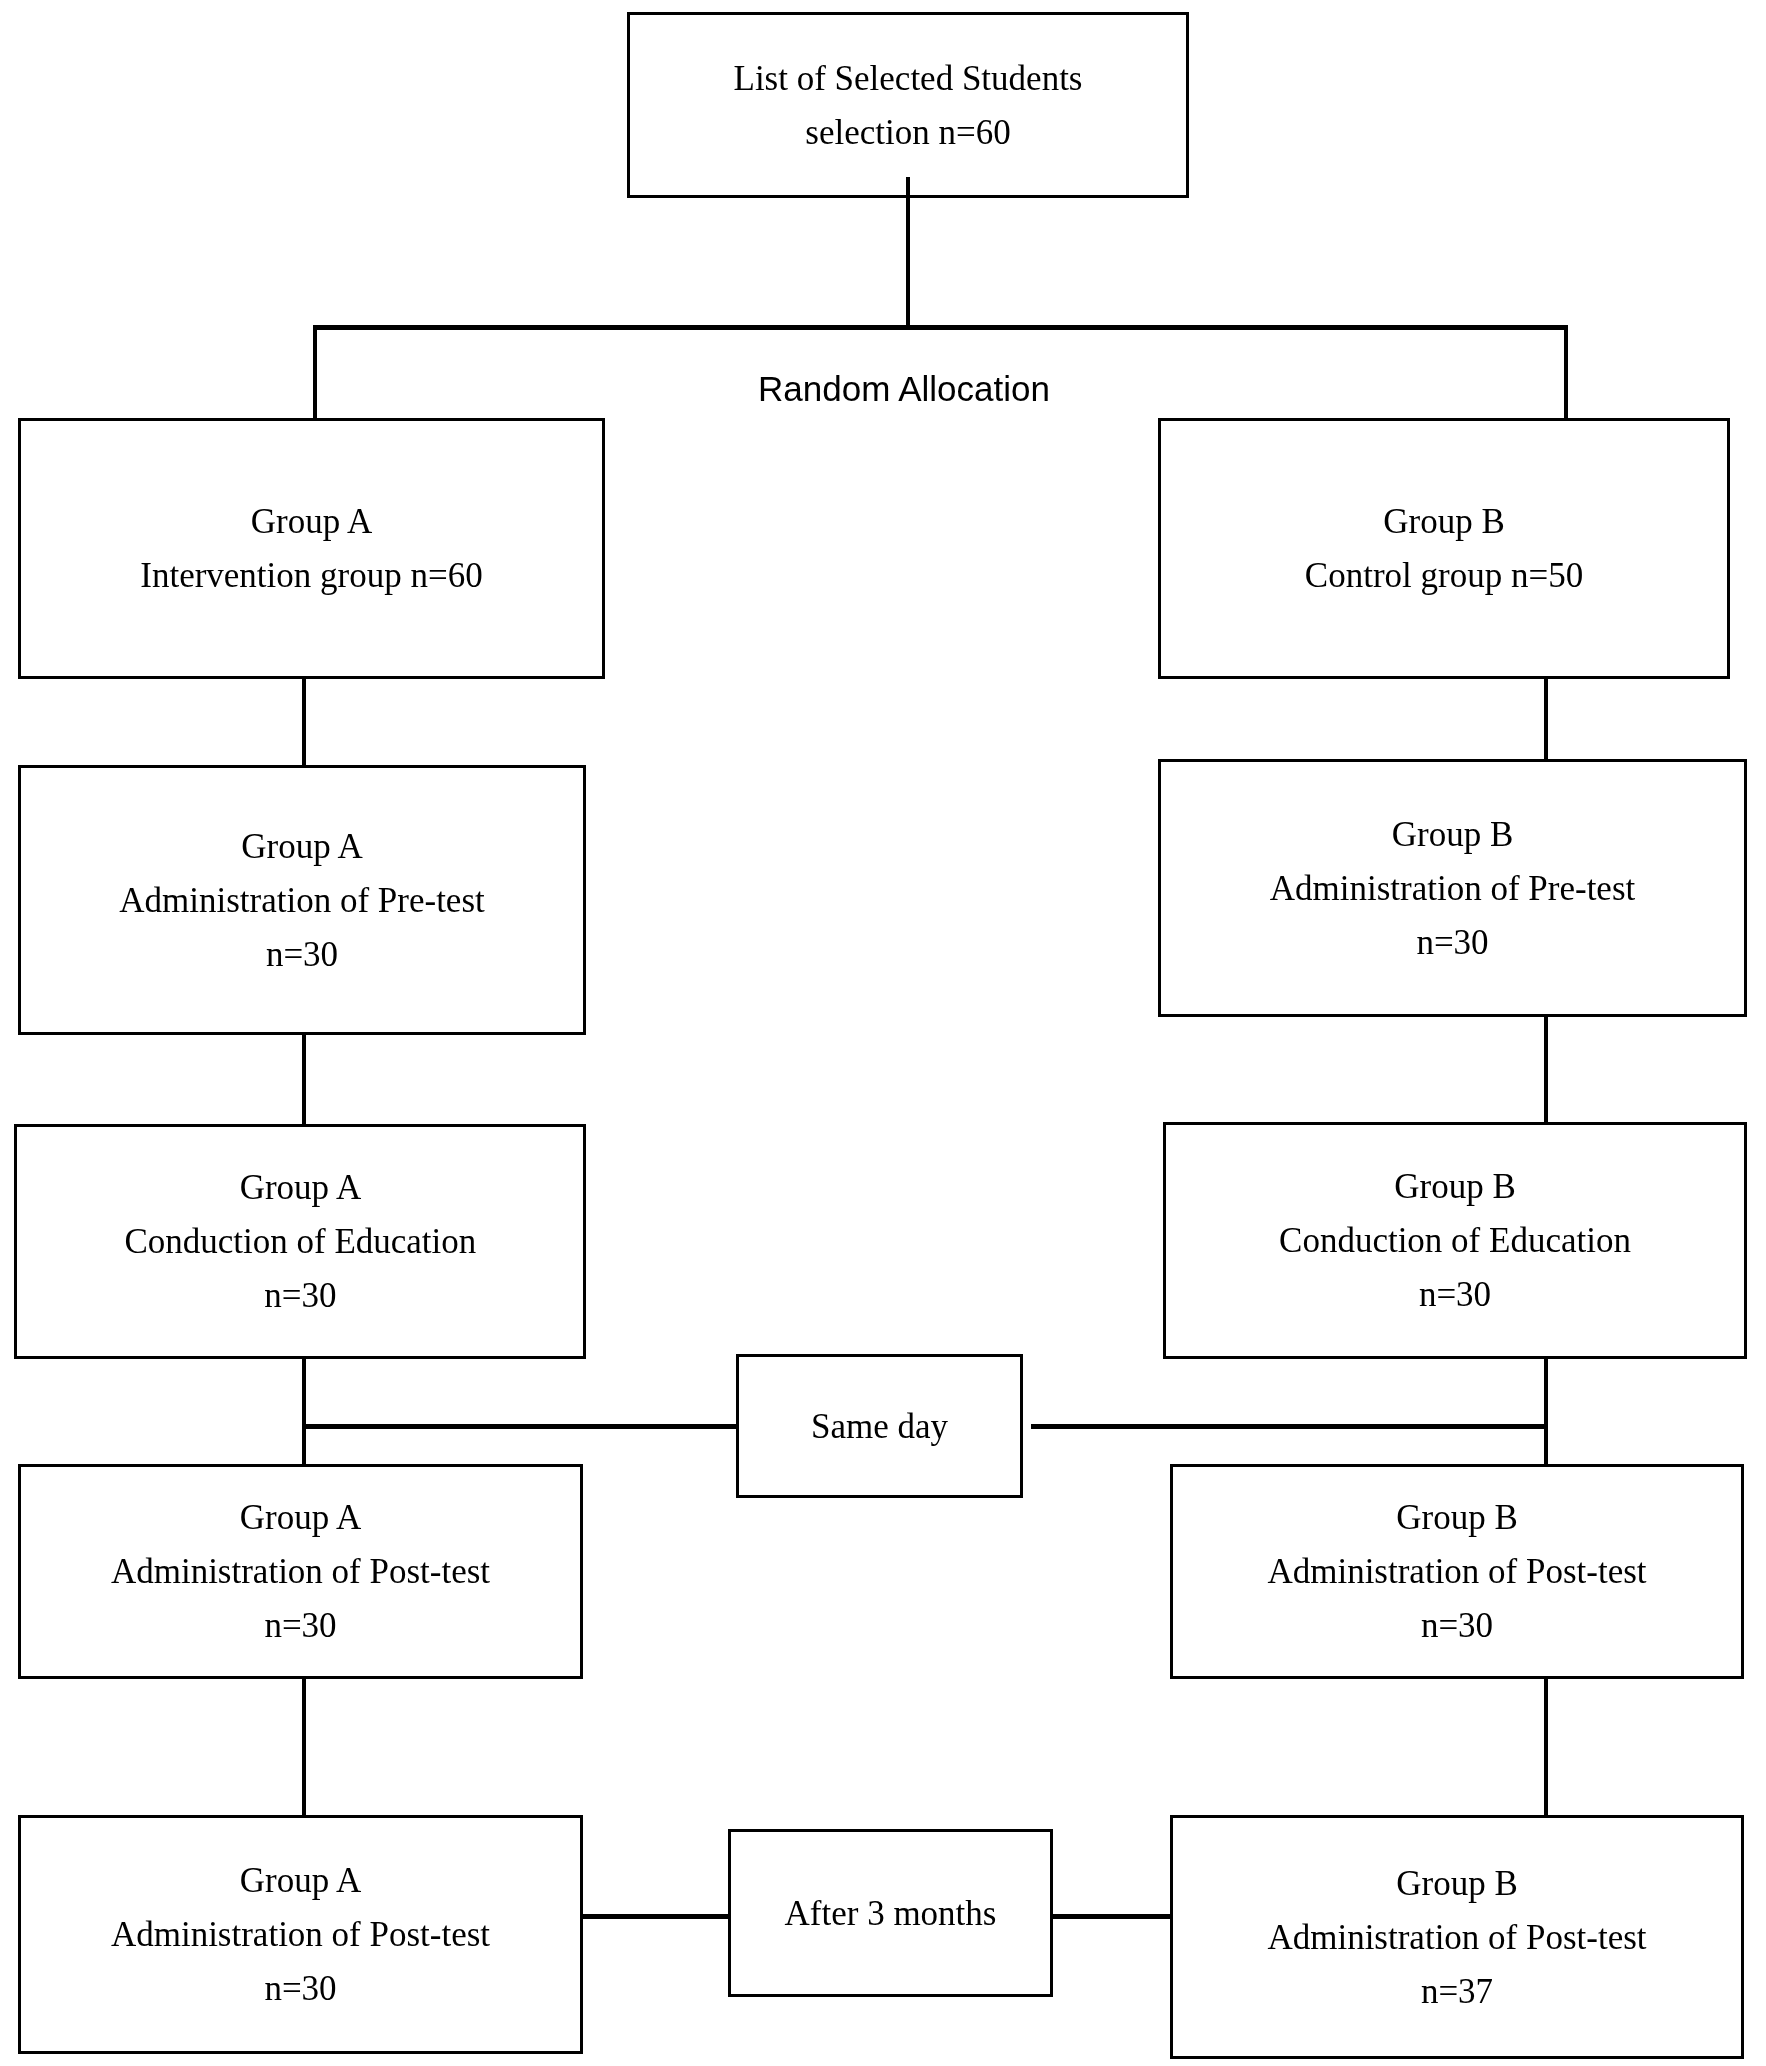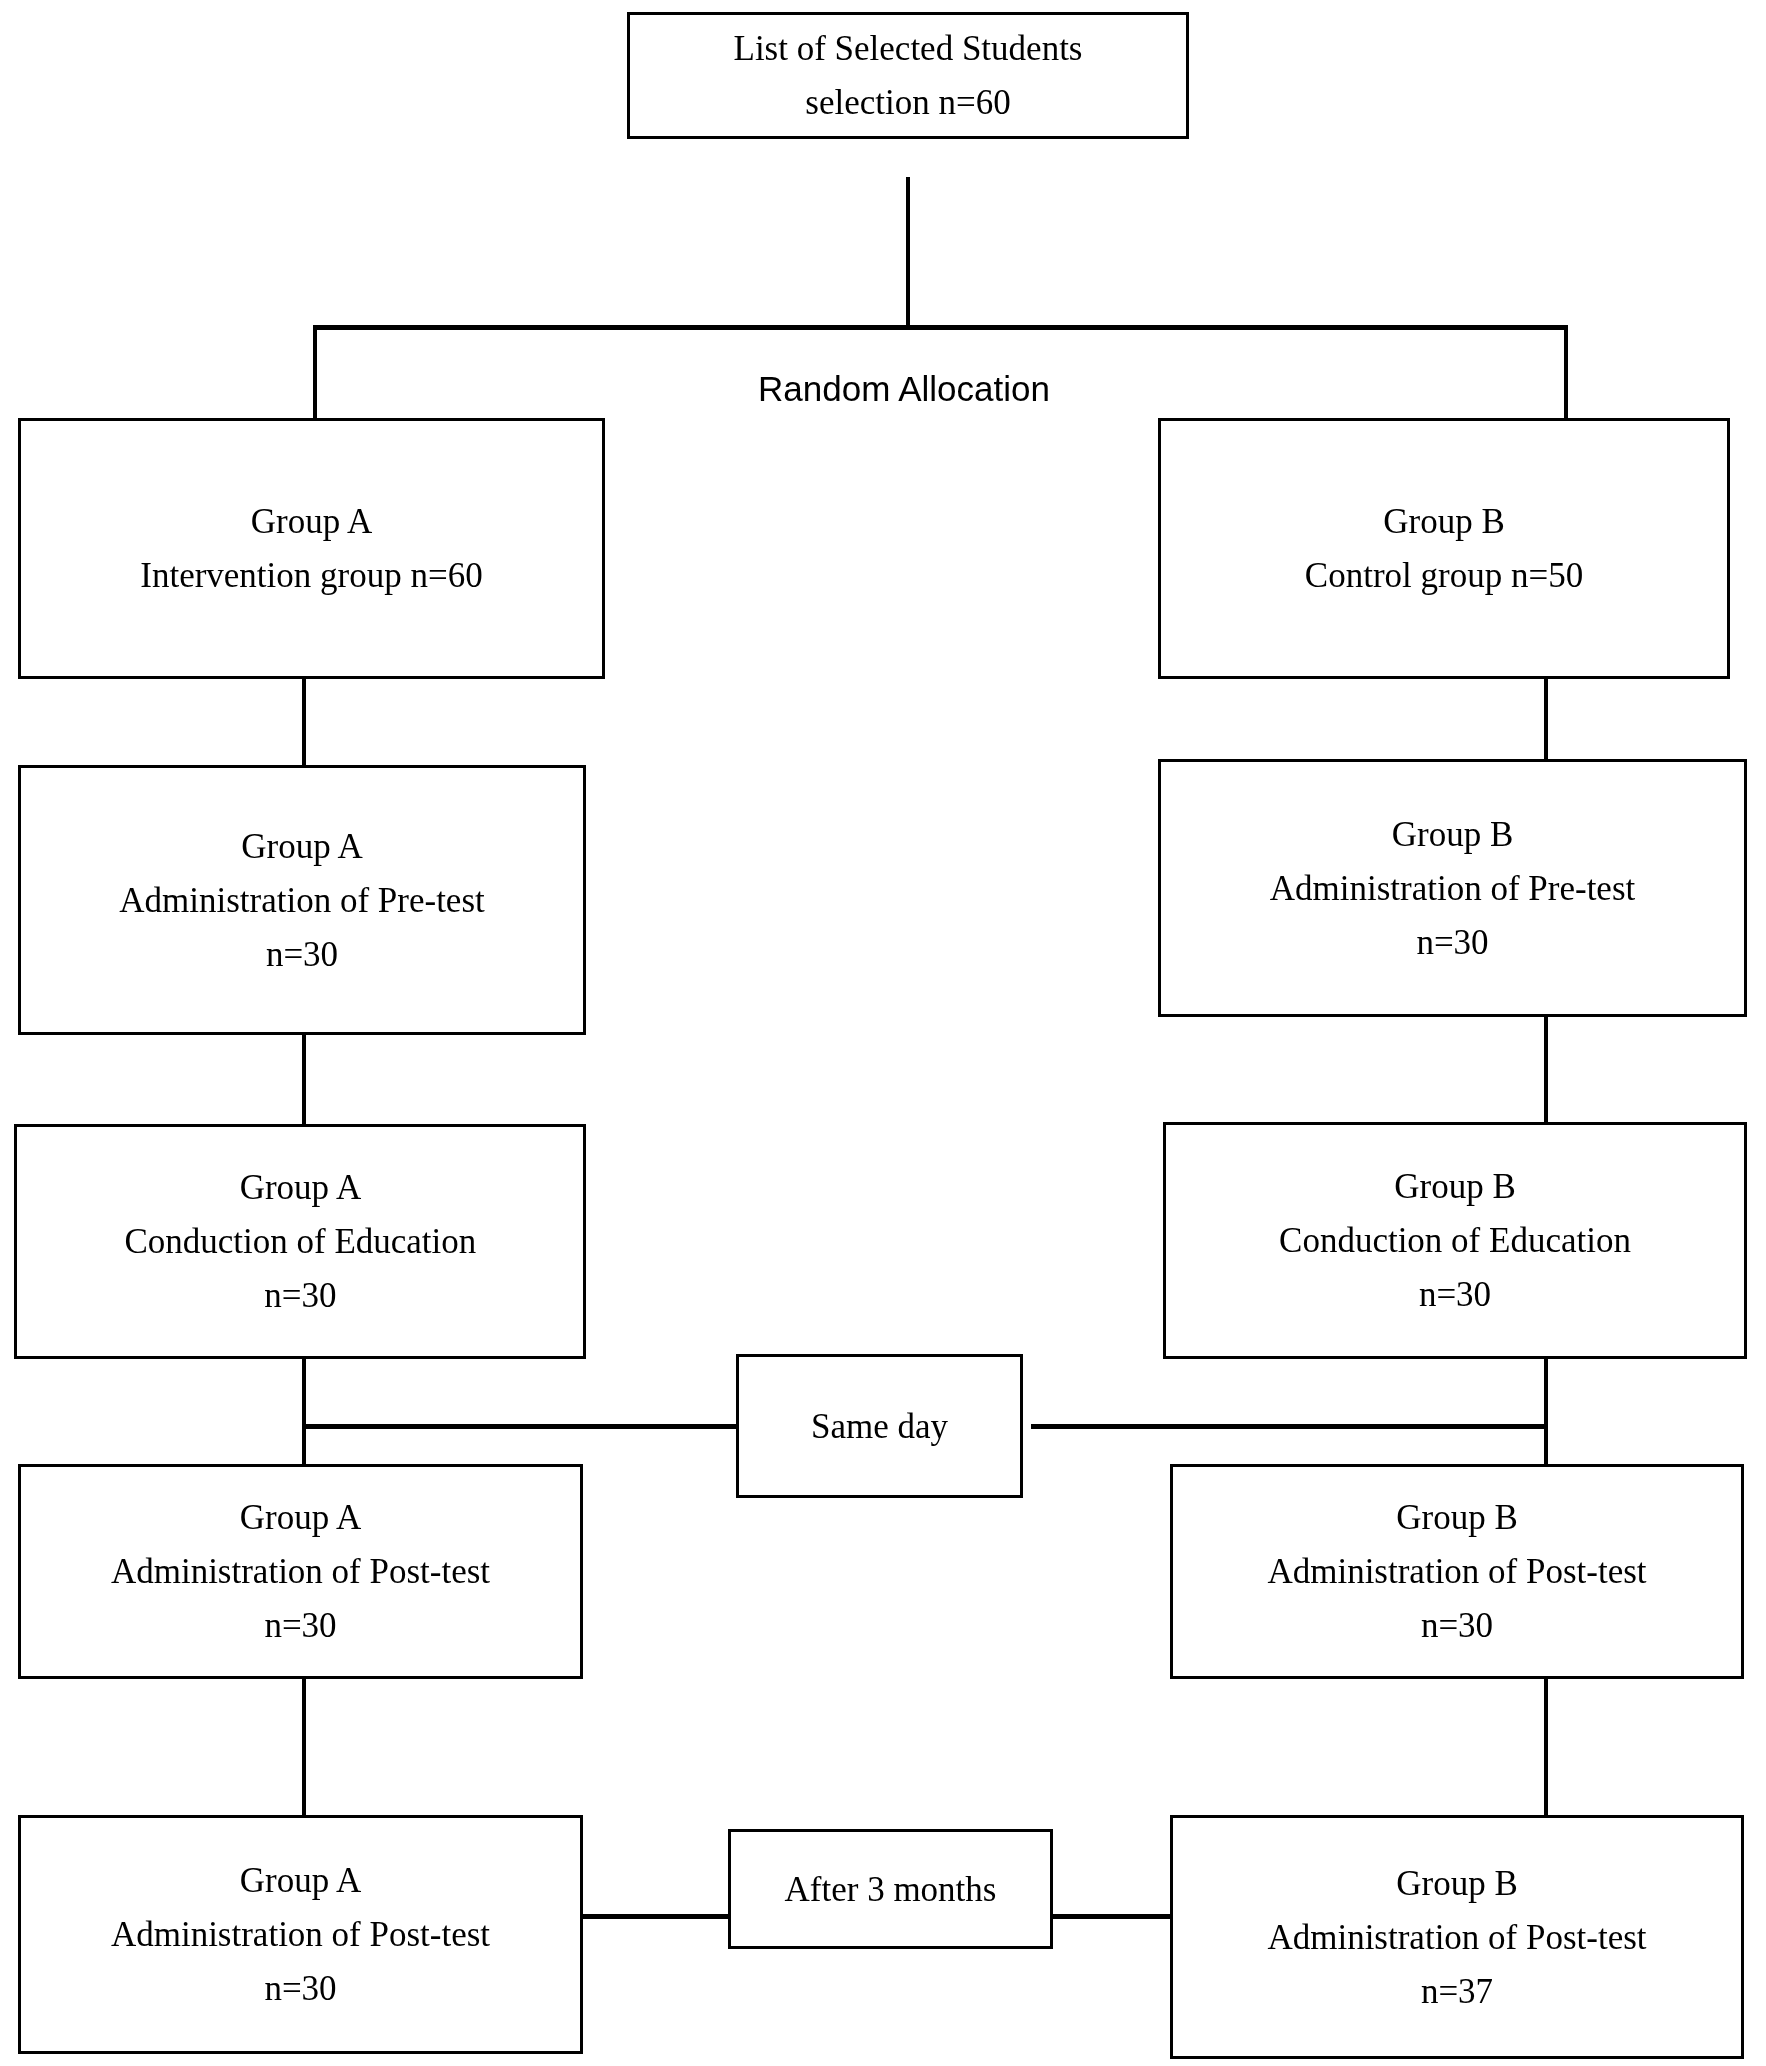--- a/index.html
+++ b/index.html
@@ -56,21 +56,21 @@
     white-space: nowrap;
     text-align: center;
     font-family: Liberation Sans, sans-serif;
   }
 </style>
 </head>
 <body>
 
 <div id="canvas">
 
-  <div class="node" style="left:627px; top:12px; width:562px; height:127px;">
+  <div class="node" style="left:627px; top:12px; width:562px; height:186px;">
     <span class="line">List of Selected Students</span>
     <span class="line">selection n=60</span>
   </div>
 
   <div class="conn-v" style="left:906px; top:177px; height:151px;"></div>
 
   <div class="conn-h" style="left:313px; top:325px; width:1254px;"></div>
 
   <div class="conn-v" style="left:313px; top:325px; height:93px;"></div>
 
@@ -139,21 +139,21 @@
     <span class="line">Administration of Post-test</span>
     <span class="line">n=30</span>
   </div>
 
   <div class="conn-v" style="left:302px; top:1679px; height:136px;"></div>
   <div class="conn-v" style="left:1544px; top:1679px; height:136px;"></div>
 
   <div class="conn-h" style="left:582px; top:1914px; width:148px;"></div>
   <div class="conn-h" style="left:1052px; top:1914px; width:122px;"></div>
 
-  <div class="node" style="left:728px; top:1829px; width:325px; height:120px;">
+  <div class="node" style="left:728px; top:1829px; width:325px; height:168px;">
     <span class="line">After 3 months</span>
   </div>
 
   <div class="node" style="left:18px; top:1815px; width:565px; height:239px;">
     <span class="line">Group A</span>
     <span class="line">Administration of Post-test</span>
     <span class="line">n=30</span>
   </div>
 
   <div class="node" style="left:1170px; top:1815px; width:574px; height:244px;">

